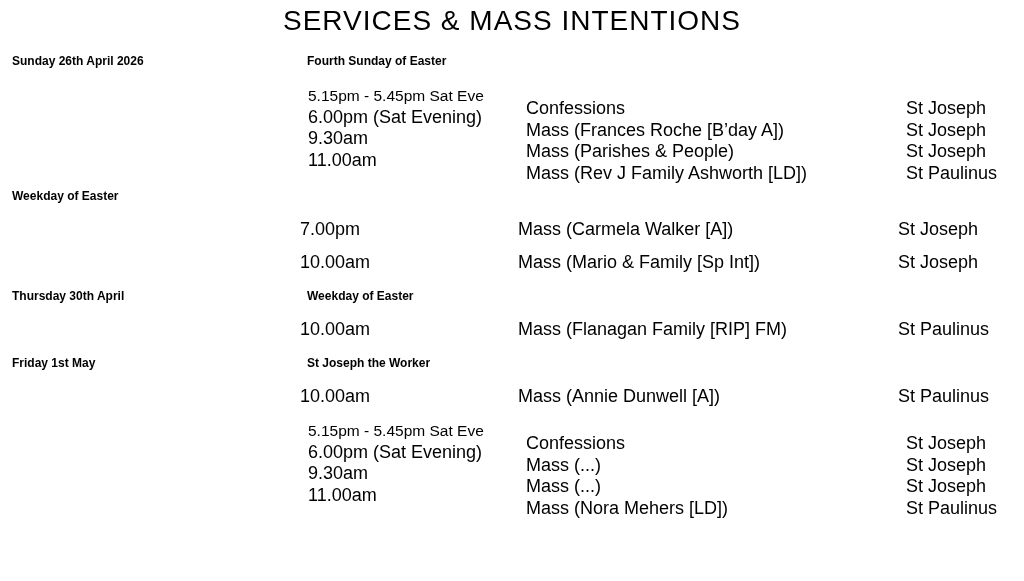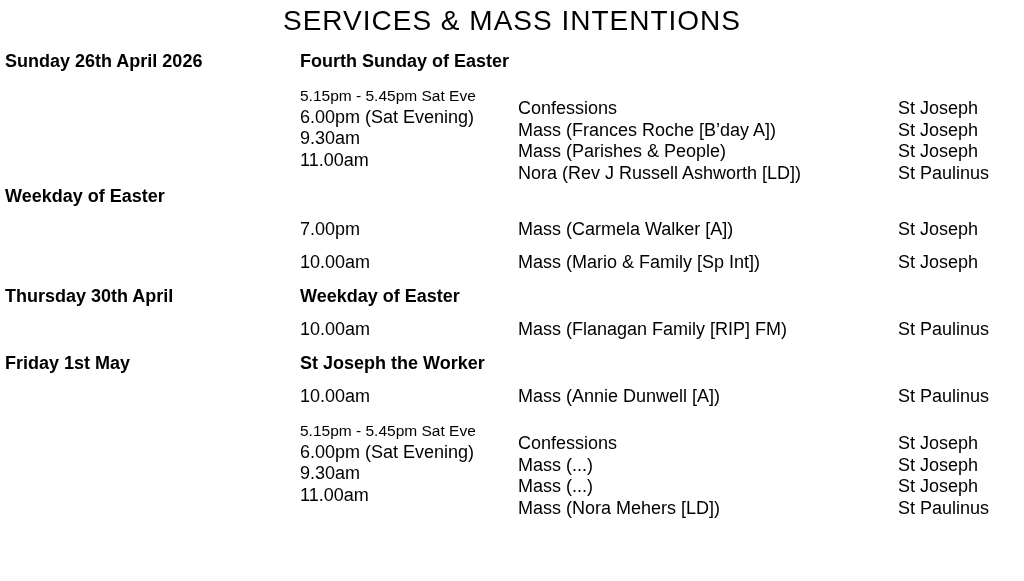--- a/index.html
+++ b/index.html
@@ -16,31 +16,31 @@
     }
     .row {
       display: grid;
       grid-template-columns: 295px 218px 380px 1fr;
       padding-left: 5px;
       white-space: nowrap;
     }
     .heading-row {
       display: grid;
       grid-template-columns: 295px 1fr;
-      padding-left: 5px;
-      font-size: 18px; font-weight: 700; line-height: 18px;
+      padding-left: 12px;
+      font-size: 12px; font-weight: 700; line-height: 18px;
       margin-top: 16px;
       white-space: nowrap;
     }
     .entry-row {
       font-size: 18px; line-height: 18px;
       margin-top: 15px;
     }
     .entries-block { margin-top: 15px; }
-    .entries-block .row { font-size: 18px; line-height: 21.5px; }
+    .entries-block .row { font-size: 18px; line-height: 21.5px; margin-left: 8px; }
     .entries-block .col-service,
     .entries-block .col-church { position: relative; top: 13px; }
     .small-time .col-time { font-size: 15.5px; }
     .col-date { font-weight: 700; }
   </style>
 </head>
 <body>
 
 <div class="page">
 
@@ -65,21 +65,21 @@
     </div>
     <div class="row">
       <div></div>
       <div class="col-time">9.30am</div>
       <div class="col-service">Mass (Parishes &amp; People)</div>
       <div class="col-church">St Joseph</div>
     </div>
     <div class="row">
       <div></div>
       <div class="col-time">11.00am</div>
-      <div class="col-service">Nora (Rev J Russell Ashworth [LD])</div>
+      <div class="col-service">Mass (Rev J Family Ashworth [LD])</div>
       <div class="col-church">St Paulinus</div>
     </div>
   </div>
 
   <div class="heading-row">
     <div class="col-feast">Weekday of Easter</div>
   </div>
   <div class="row entry-row">
     <div></div>
     <div class="col-time">7.00pm</div>

